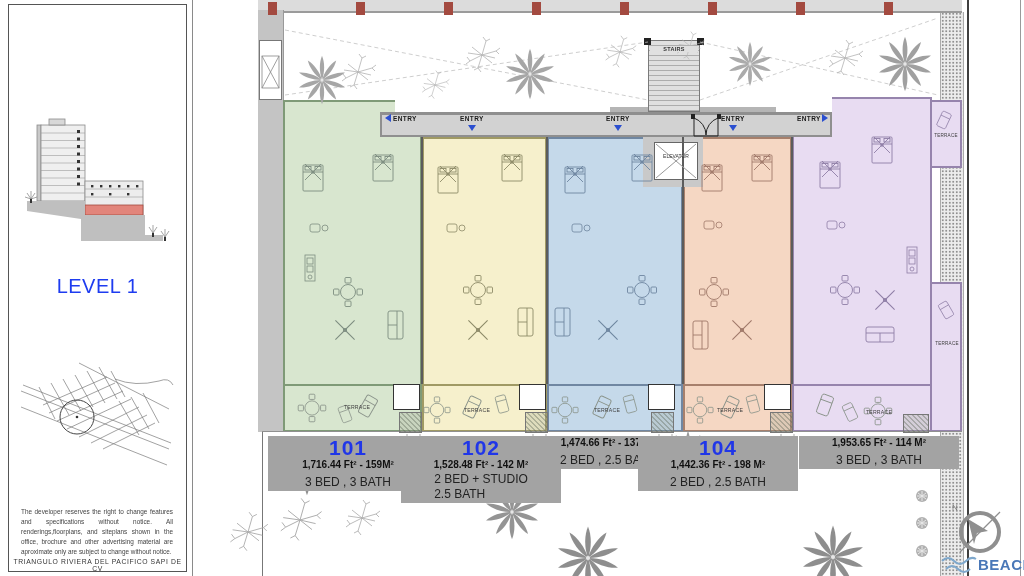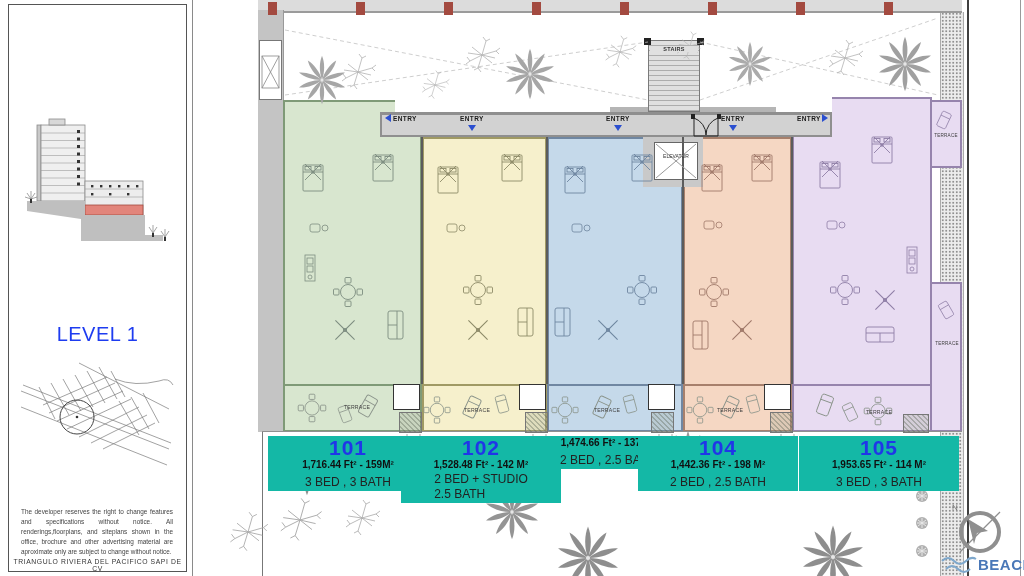--- a/index.html
+++ b/index.html
@@ -4,21 +4,21 @@
 <style>
   html,body{margin:0;padding:0;background:#fff;}
   body{width:1024px;height:576px;position:relative;overflow:hidden;
        font-family:"Liberation Sans",sans-serif;color:#222;}
   .abs{position:absolute;}
   
   .vline{position:absolute;top:0;height:576px;}
   
   #sidebar{position:absolute;left:8px;top:4px;width:177px;height:566px;border:1px solid #555;background:#fff;}
   #level-title{position:absolute;left:0;top:270px;width:177px;text-align:center;
-               font-size:20px;font-weight:500;letter-spacing:.5px;color:#1e3cf0;margin-top:48px;}
+               font-size:20px;font-weight:500;letter-spacing:.5px;color:#1e3cf0;}
   #disclaimer{position:absolute;left:12px;top:502px;width:152px;font-size:6.4px;line-height:1.55;
               text-align:justify;color:#444;}
   #company{position:absolute;left:0;top:553px;width:177px;text-align:center;
            font-size:6.8px;letter-spacing:.6px;color:#333;}
   
   .unit{position:absolute;background:var(--uc,#eee);border:2px solid var(--uw,#888);box-sizing:border-box;z-index:2;}
   .patch{position:absolute;background:#fff;z-index:3;}
   #corridor{position:absolute;left:380px;top:112px;width:452px;height:25px;background:#d2d2d2;
             border-top:3px solid #8f8f8f;border-bottom:2px solid #8f8f8f;border-left:2px solid #8f8f8f;
             border-right:2px solid #8f8f8f;box-sizing:border-box;z-index:4;}
@@ -44,21 +44,21 @@
   .notch{position:absolute;width:27px;height:26px;background:#fff;border:1.5px solid #333;box-sizing:border-box;z-index:5;}
   .hatchbox{position:absolute;background:repeating-linear-gradient(45deg,rgba(90,100,85,.35) 0 1px,transparent 1px 3.5px),rgba(150,160,140,.25);
             border:1px solid #777;z-index:5;}
   .entry{position:absolute;top:115px;font-size:6.5px;font-weight:700;letter-spacing:.4px;color:#1a1a1a;z-index:7;}
   .arr{position:absolute;width:0;height:0;z-index:7;}
   .arr-left{border-top:4px solid transparent;border-bottom:4px solid transparent;border-right:6px solid #2b4fd0;}
   .arr-right{border-top:4px solid transparent;border-bottom:4px solid transparent;border-left:6px solid #2b4fd0;}
   .arr-down{border-left:4.5px solid transparent;border-right:4.5px solid transparent;border-top:6px solid #2b4fd0;}
   .terr-label{position:absolute;font-size:5.2px;color:#3f3f3f;letter-spacing:.2px;text-align:center;z-index:7;}
   .terr-label.small{font-size:4.6px;}
-  .ucard{position:absolute;top:436px;width:160px;text-align:center;background:#14b8a6;z-index:7;padding:1px 0;}
+  .ucard{position:absolute;top:436px;width:160px;text-align:center;background:#a3a3a3;z-index:7;padding:1px 0;}
   .unum{font-size:21px;font-weight:600;letter-spacing:1px;color:#2036e8;line-height:1.05;}
   .uarea{font-size:10px;font-weight:bold;color:#111;line-height:1.25;}
   .ubeds{display:inline-block;font-size:12px;color:#222;line-height:1.25;}
   .ubeds .bl{display:block;text-align:left;}
   #north{position:absolute;left:952px;top:503px;font-size:8px;color:#777;z-index:7;}
   #beach{position:absolute;left:978px;top:556px;font-size:15px;font-weight:600;letter-spacing:.5px;color:#4a78b8;z-index:7;}
   #overlay{position:absolute;left:0;top:0;z-index:6;pointer-events:none;}
   svg{display:block;}
 </style>
 </head>
@@ -222,21 +222,20 @@
 <div class="ucard" style="left:528px;">
   <div class="uarea">1,474.66 Ft² - 137 M²</div>
   <div class="ubeds"><span class="bl">2 BED , 2.5 BATH</span></div>
 </div>
 <div class="ucard" style="left:638px;">
   <div class="unum">104</div>
   <div class="uarea">1,442.36 Ft² - 198 M²</div>
   <div class="ubeds"><span class="bl">2 BED , 2.5 BATH</span></div>
 </div>
 <div class="ucard" style="left:799px;">
-  <div class="unum">105</div>
   <div class="uarea">1,953.65 Ft² - 114 M²</div>
   <div class="ubeds"><span class="bl">3 BED , 3 BATH</span></div>
 </div>
 
 <div id="north">N</div>
 <div id="beach">BEACH</div>
 
 <svg id="overlay" width="1024" height="576" viewBox="0 0 1024 576">
 <defs>
   <g id="palm">

